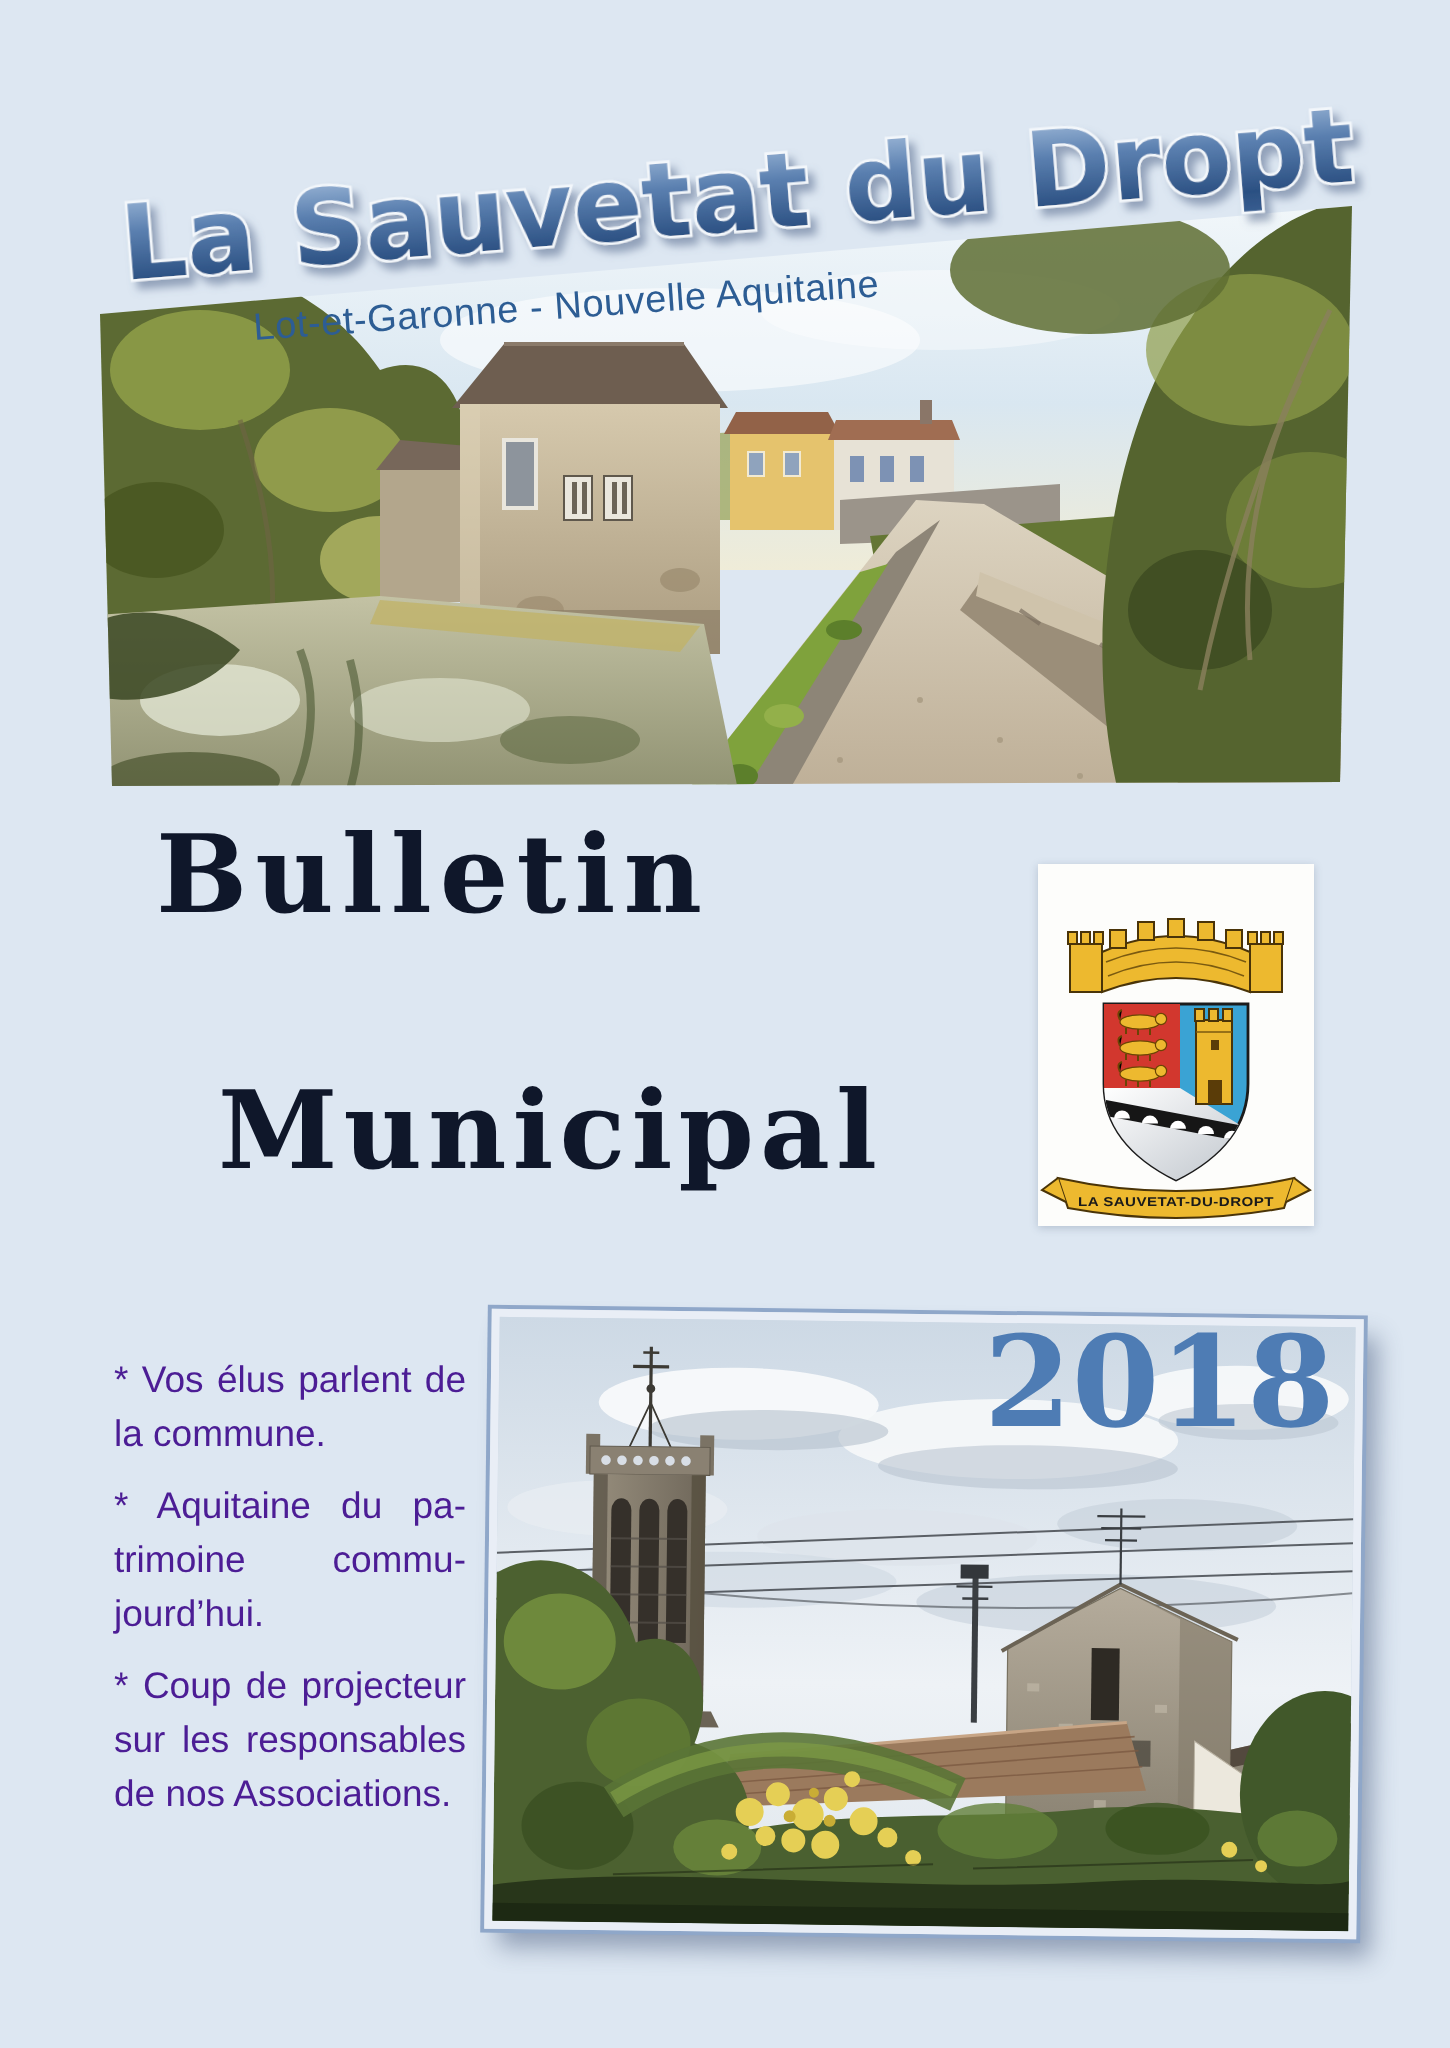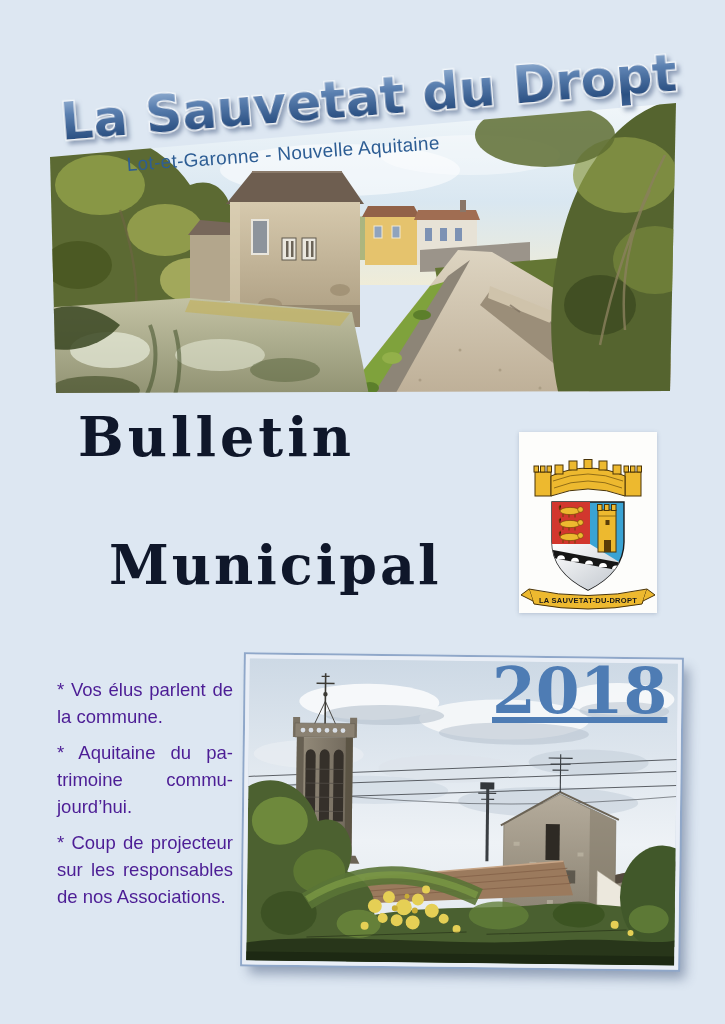--- a/index.html
+++ b/index.html
@@ -29,21 +29,21 @@
     box-shadow:0 1px 4px rgba(60,80,110,.25);z-index:2;}
   .crest svg{width:100%;height:100%;display:block;}
 
   
   .photo-bottom{position:absolute;left:244px;top:657px;width:428px;height:302px;
     transform:rotate(.7deg);border:4px solid #e9eef6;background:#cfdae6;
     box-shadow:0 0 0 2px #8fa7c9,7px 9px 12px rgba(54,74,110,.45);z-index:2;}
   .photo-bottom svg{width:100%;height:100%;display:block;}
 
   .year{position:absolute;left:492px;top:660px;z-index:3;font-family:"DejaVu Serif",serif;
-    font-weight:bold;font-size:63px;line-height:1;color:#4e7cb4;text-decoration:underline;}
+    font-weight:bold;font-size:63px;line-height:1;color:#4e7cb4;}
 
   
   .bullets{position:absolute;left:57px;top:676px;width:176px;z-index:2;
     font-size:18.5px;line-height:27px;color:#4c1d95;}
   .bullets p{margin:0 0 9px 0;}
   .b-line{display:block;text-align:justify;text-align-last:justify;}
   .b-last{text-align-last:left;}
 </style>
 </head>
 <body>

